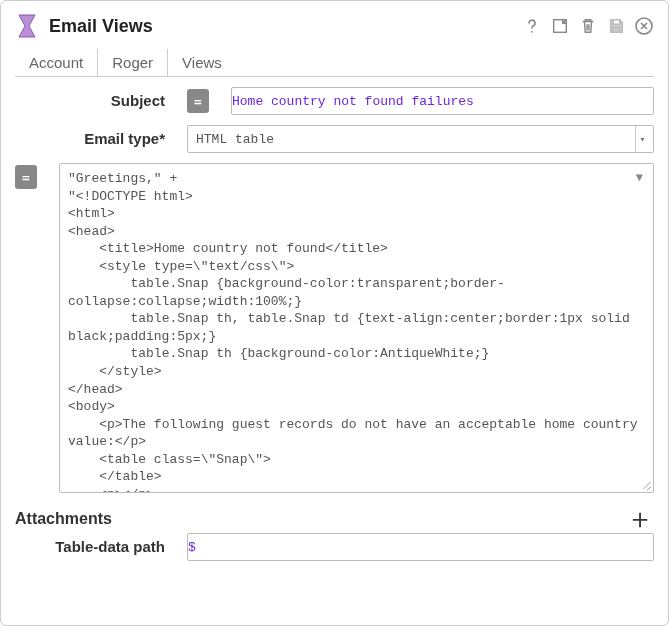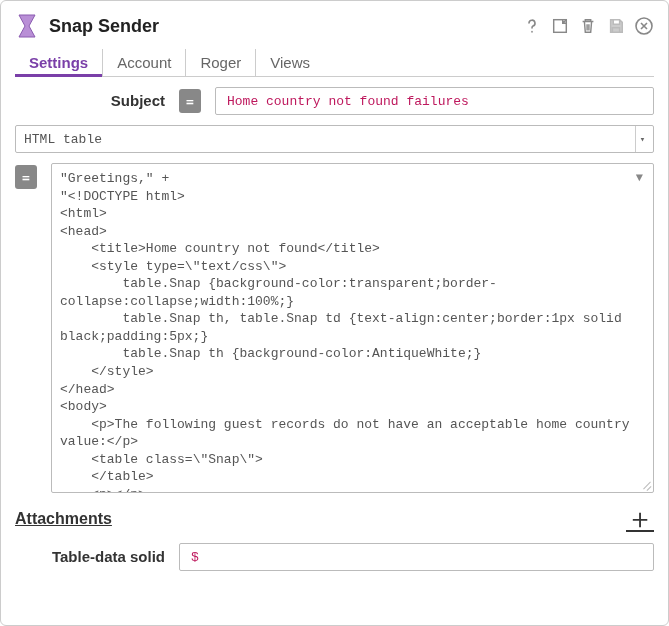--- a/index.html
+++ b/index.html
@@ -81,21 +81,21 @@
       left: 0;
       right: 0;
       bottom: -1px;
       height: 3px;
       background: #7a3fa8;
     }
     .form-row {
       display: flex;
       align-items: flex-start;
       margin-bottom: 10px;
-      gap: 14px;
+      gap: 22px;
     }
     .form-label {
       width: 150px;
       text-align: right;
       font-weight: 700;
       font-size: 15px;
       color: #333;
       padding-top: 5px;
       flex-shrink: 0;
     }
@@ -112,24 +112,24 @@
       font-size: 13px;
       font-weight: bold;
       margin-top: 2px;
       flex-shrink: 0;
       line-height: 1;
     }
     .text-input {
       flex: 1;
       border: 1px solid #bbb;
       border-radius: 2px;
-      padding: 4px 11px;
+      padding: 4px 0;
       font-family: "Courier New", monospace;
       font-size: 13px;
-      color: #be185d;
+      color: #6d28d9;
       background: #fff;
       height: 28px;
     }
     .select-input {
       flex: 1;
       border: 1px solid #bbb;
       border-radius: 2px;
       padding: 0 8px;
       font-family: "Courier New", monospace;
       font-size: 13px;
@@ -199,22 +199,21 @@
       width: 6px;
       height: 1px;
       transform: rotate(-45deg);
       right: -1px;
       bottom: 1px;
     }
     .section-header {
       display: flex;
       align-items: center;
       justify-content: space-between;
-      margin: 12px 0 10px 0;
-      text-decoration: underline;
+      margin: 12px 0 0 0;
     }
     .section-title {
       font-weight: 700;
       font-size: 16px;
       color: #333;
     }
     .plus-icon {
       font-size: 28px;
       font-weight: 300;
       cursor: pointer;
@@ -226,21 +225,21 @@
     }
   </style>
 </head>
 <body>
 
 <div class="header">
   <div class="header-left">
     <svg class="logo-shape" viewBox="0 0 24 26">
       <path d="M 4 2 L 20 2 L 14 13 L 20 24 L 4 24 L 10 13 Z" fill="#b98fd6" stroke="#8a5bb0" stroke-width="1"></path>
     </svg>
-    <span class="title">Snap Sender</span>
+    <span class="title">Email Views</span>
   </div>
   <div class="header-icons">
     <span class="icon">
       <svg viewBox="0 0 20 20" width="20" height="20">
           <path d="M7 7 a3 3 0 1 1 4 3 c-1 0.5 -1 1 -1 2 M10 15.5 v0.5" stroke-linecap="round"></path>
         </svg>
     </span>
     <span class="icon">
       <svg viewBox="0 0 20 20" width="18" height="18">
           <rect x="3" y="3" width="14" height="14"></rect>
@@ -260,33 +259,33 @@
     <span class="icon">
       <svg viewBox="0 0 20 20" width="20" height="20">
           <circle cx="10" cy="10" r="8"></circle>
           <path d="M7 7 l6 6 M13 7 l-6 6"></path>
         </svg>
     </span>
   </div>
 </div>
 
 <div class="tabs">
-  <div class="tab active">Settings</div>
   <div class="tab">Account</div>
   <div class="tab">Roger</div>
   <div class="tab">Views</div>
 </div>
 
 <div class="form-row">
   <div class="form-label">Subject</div>
   <div class="eq-badge">=</div>
   <input class="text-input" value="Home country not found failures" style="">
 </div>
 
 <div class="form-row">
+  <div class="form-label">Email type*</div>
   <div class="select-input">
     <span>HTML table</span>
     <span class="select-caret">▾</span>
   </div>
 </div>
 
 <div class="form-row">
   <div class="eq-badge">=</div>
   <div class="textarea-wrap"><span class="textarea-caret">▼</span><span>"Greetings," +
 "&lt;!DOCTYPE html&gt;
@@ -309,15 +308,15 @@
 &lt;/body&gt;
 &lt;/html&gt;"</span><div class="textarea-resize"></div></div>
 </div>
 
 <div class="section-header">
   <span class="section-title">Attachments</span>
   <span class="plus-icon">＋</span>
 </div>
 
 <div class="form-row">
-  <div class="form-label">Table-data solid</div>
+  <div class="form-label">Table-data path</div>
   <input class="text-input" value="$" style="">
 </div>
 
 </body></html>

